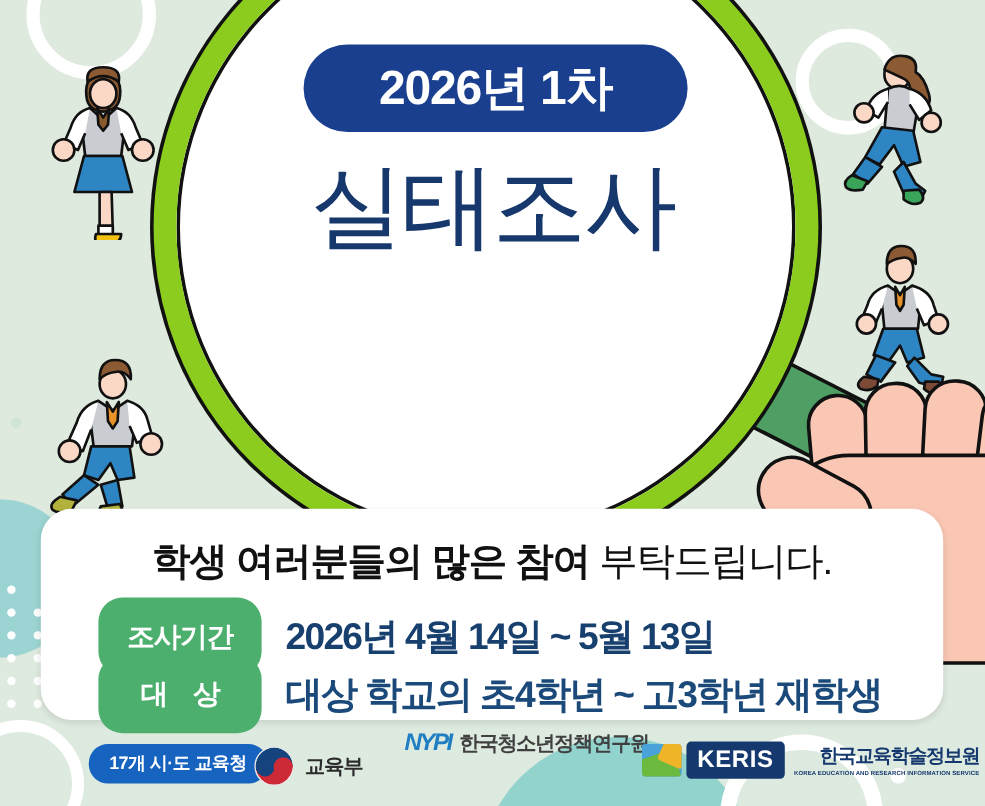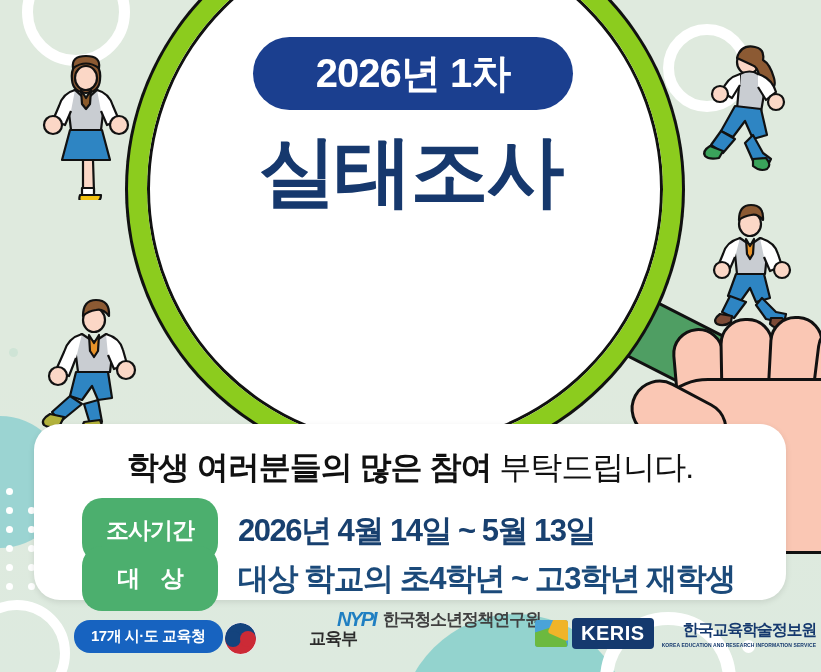--- a/index.html
+++ b/index.html
@@ -85,21 +85,21 @@
   .title{
     position:absolute;left:0;top:126px;width:821px;text-align:center;
     line-height:1.02;
   }
   .title .l1{
     display:block;font-size:78px;font-weight:bold;color:#1178c8;
     letter-spacing:-2px;
     text-shadow:0 3px 0 rgba(255,255,255,.85);
   }
   .title .l2{
-    display:block;font-size:78px;font-weight:bold;color:#16386d;
+    display:block;font-size:78px;font-weight:normal;color:#16386d;
     letter-spacing:-2px;margin-top:6px;
     text-shadow:0 3px 0 rgba(255,255,255,.85);
   }
 
   
   .card{
     position:absolute;left:34px;top:424px;width:752px;height:176px;
     background:#ffffff;border-radius:26px;
     box-shadow:0 2px 6px rgba(0,0,0,.10);
   }
@@ -123,21 +123,21 @@
     color:#18406f;letter-spacing:-1.5px;white-space:nowrap;
   }
   .val.sub{color:#1b4a7a;font-weight:bold;}
   .f-pill{
     position:absolute;left:74px;top:620px;
     background:#1763c0;color:#fff;border-radius:16px;
     font-size:15px;font-weight:bold;letter-spacing:-.5px;
     padding:7px 17px;white-space:nowrap;
   }
   .logo{position:absolute;display:flex;align-items:center;}
-  .moe{left:224px;top:622px;gap:43px;}
+  .moe{left:212px;top:622px;}
   .taeguk{
     width:31px;height:31px;border-radius:50%;overflow:hidden;
     background:#ffffff;position:relative;border:1px solid #e4e4e4;
   }
   .taeguk .top{position:absolute;left:0;top:0;width:31px;height:16px;background:#14437d;border-radius:31px 31px 0 0;}
   .taeguk .bot{position:absolute;left:0;bottom:0;width:31px;height:16px;background:#cc2a36;border-radius:0 0 31px 31px;}
   .taeguk .c1{position:absolute;left:0;top:8px;width:16px;height:16px;border-radius:50%;background:#14437d;}
   .taeguk .c2{position:absolute;right:0;top:8px;width:16px;height:16px;border-radius:50%;background:#cc2a36;}
   .moe-text{margin-left:9px;font-size:17px;font-weight:bold;color:#2b2b2b;letter-spacing:-1px;}
   .nypi{left:337px;top:608px;}

